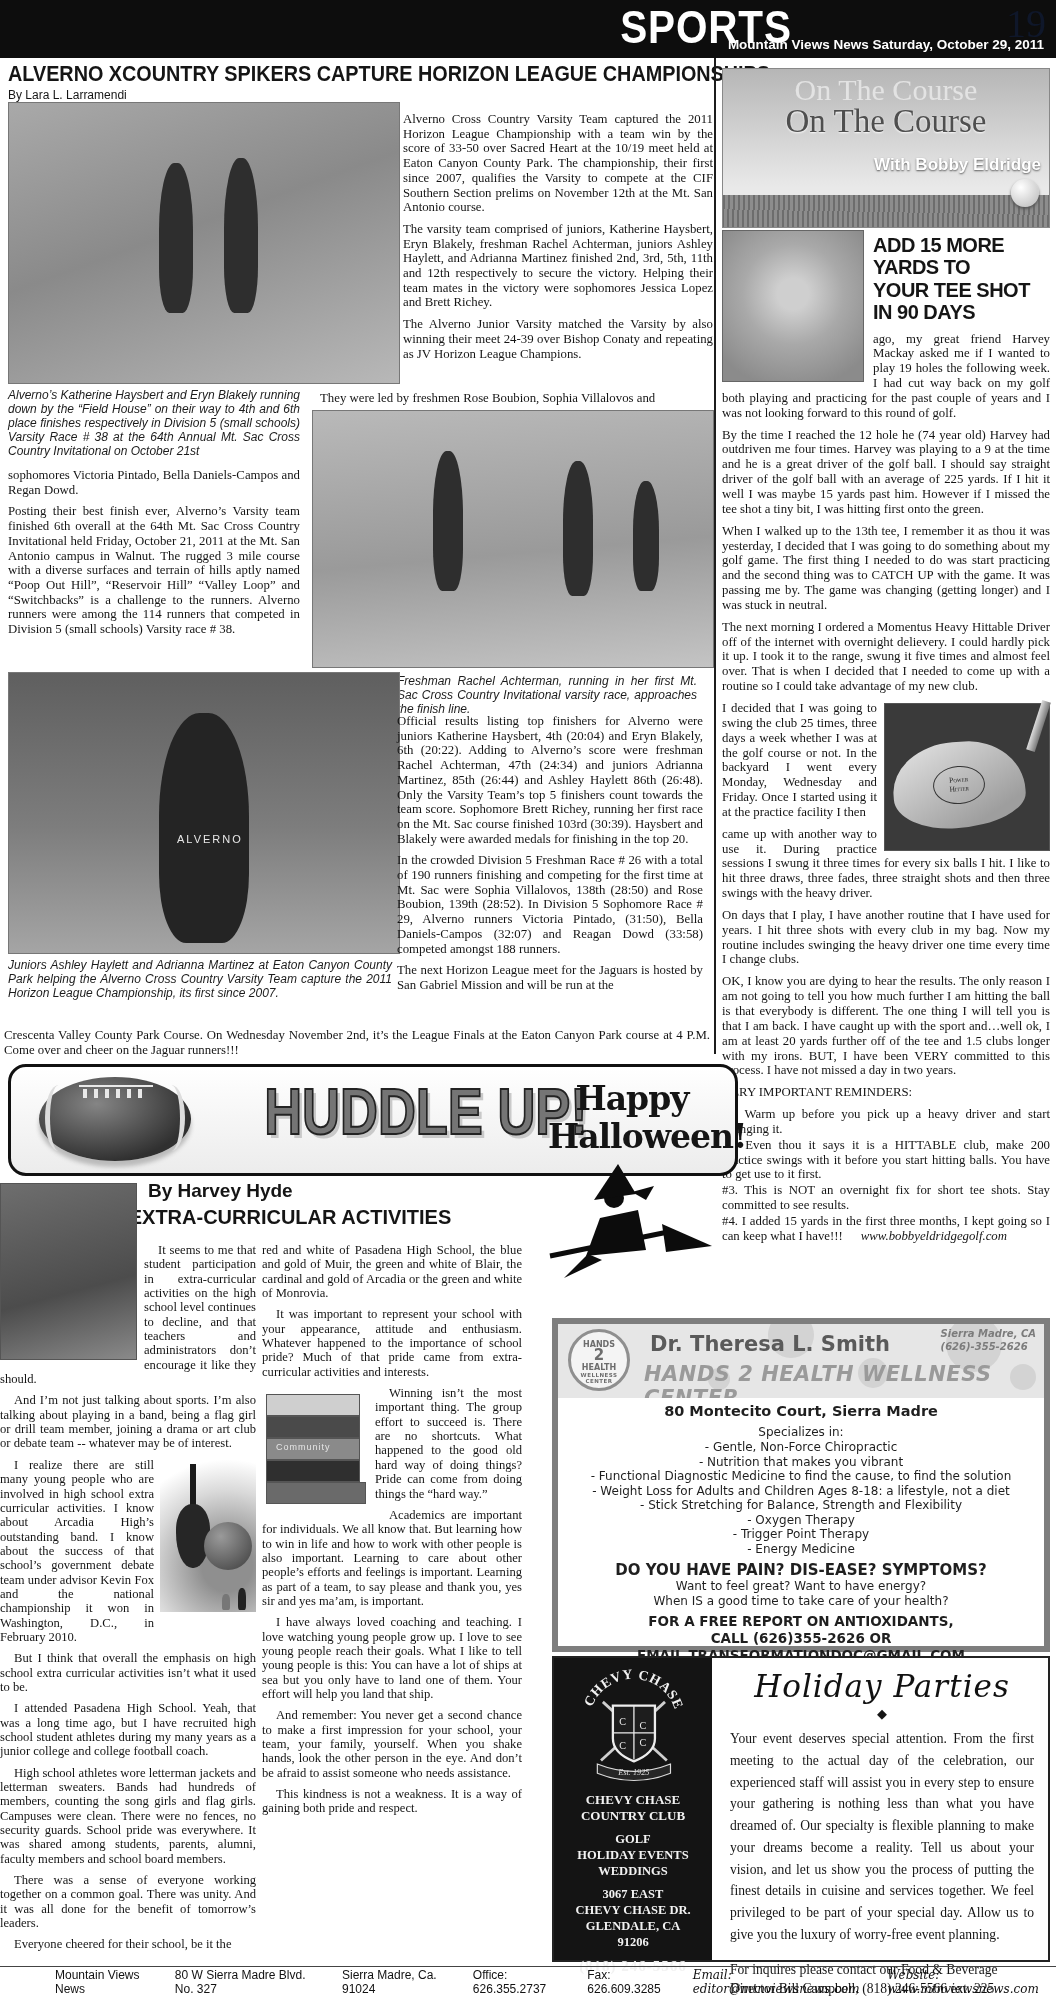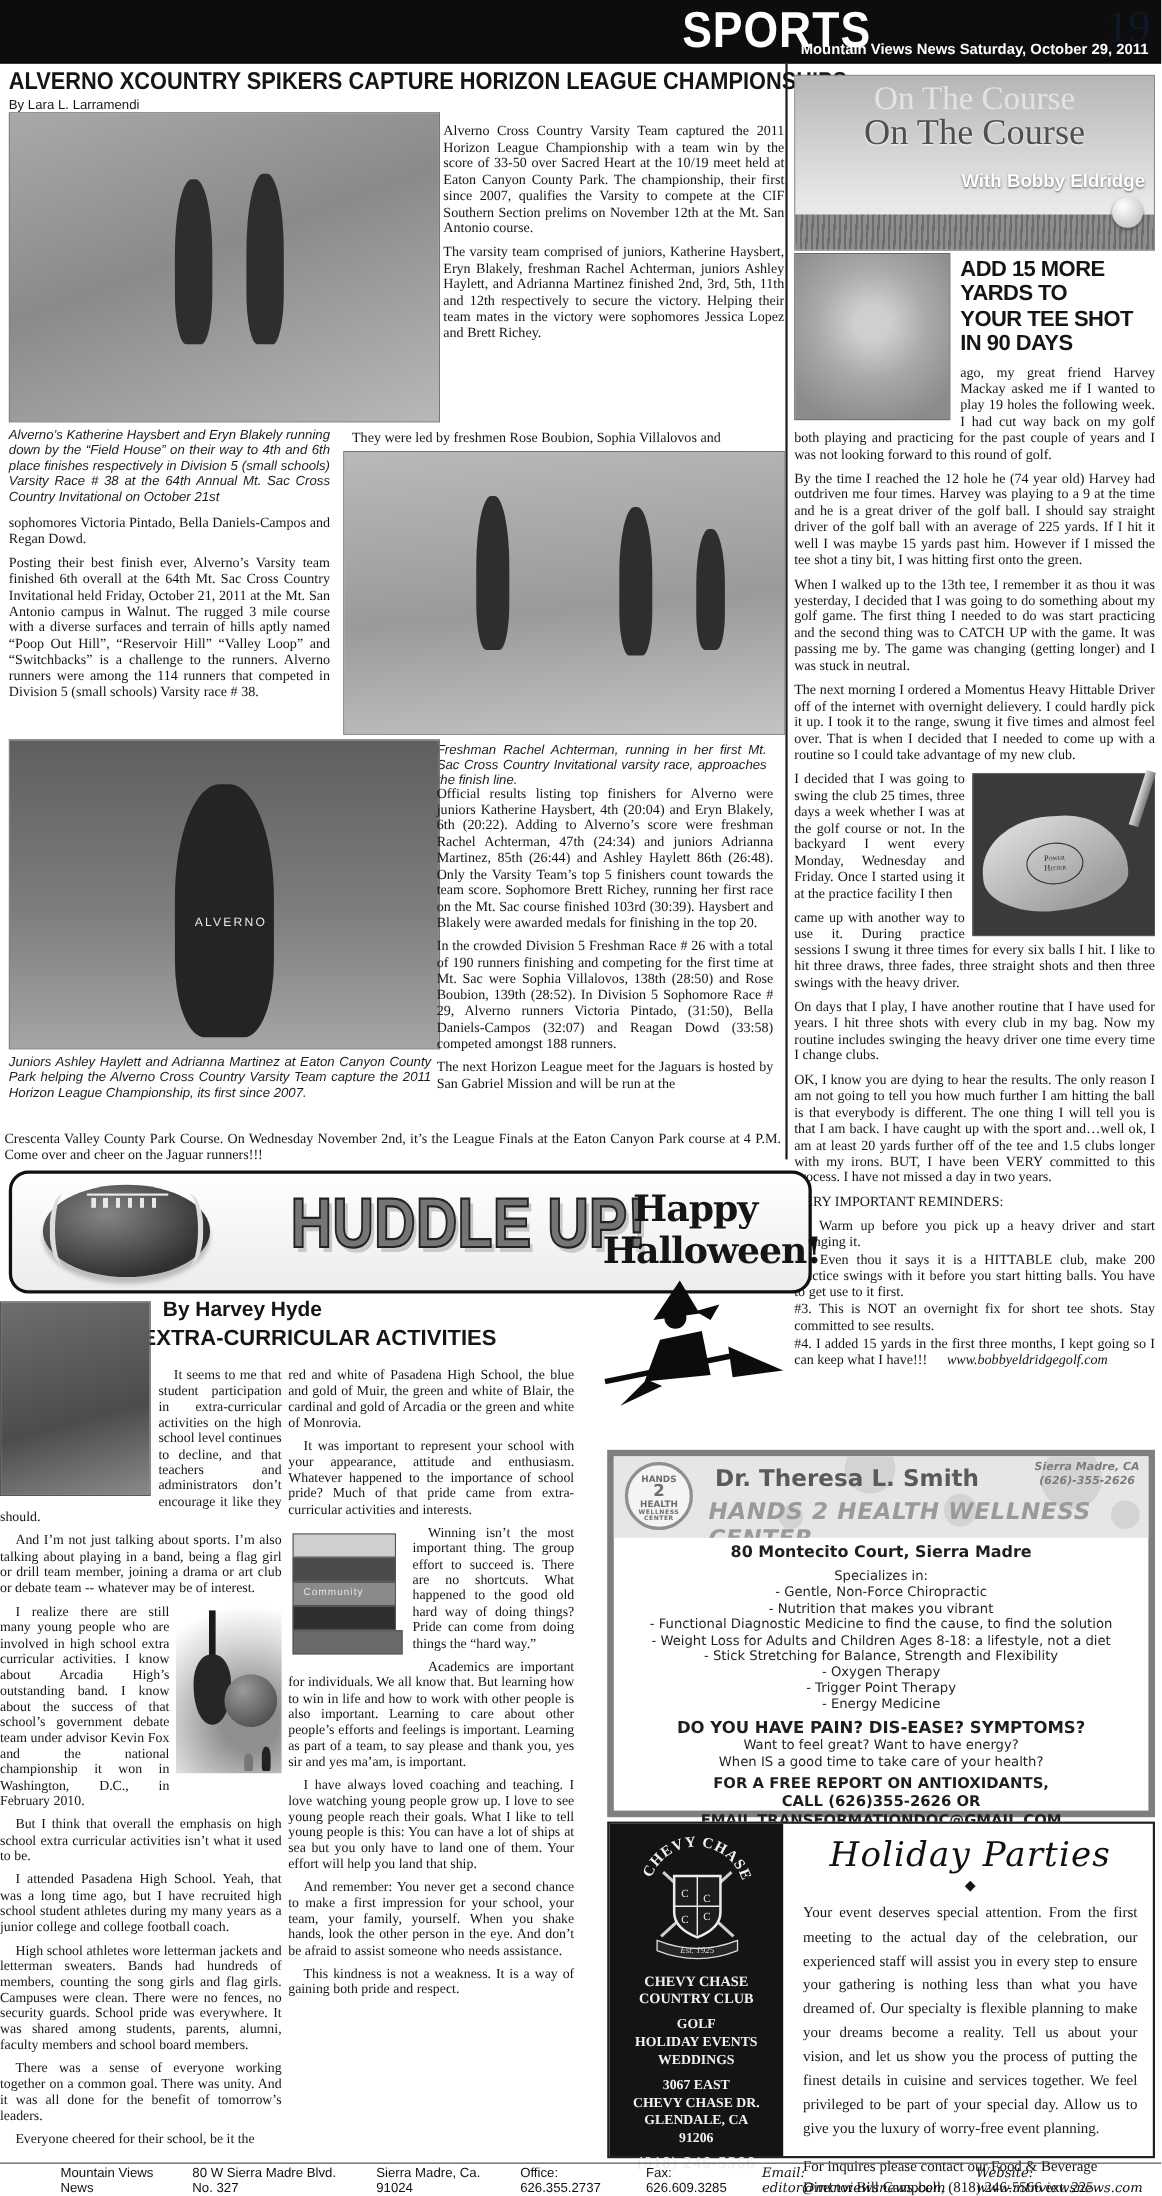--- a/index.html
+++ b/index.html
@@ -122,21 +122,21 @@
   #h2h-head{position:relative;width:100%;height:74px;background:#e6e6e6;overflow:hidden;}
   .deco{position:absolute;border-radius:50%;background:#c2c2c2;opacity:.55;}
   #h2h-logo{position:absolute;left:10px;top:5px;width:62px;height:62px;border:3px solid #8f8f8f;
             border-radius:50%;background:#f4f4f4;text-align:center;color:#6d6d6d;font-weight:bold;
             box-sizing:border-box;padding-top:8px;}
   #h2h-logo .l1{font-size:8px;}#h2h-logo .l2{font-size:15px;line-height:.9;}
   #h2h-logo .l3{font-size:8px;}#h2h-logo .l4{font-size:5.5px;letter-spacing:.5px;}
   #h2h-doc{position:absolute;left:92px;top:8px;font-size:21px;font-weight:bold;color:#5a5a5a;}
   #h2h-name{position:absolute;left:86px;top:38px;font-size:21px;font-weight:bold;font-style:italic;
             color:#9a9a9a;letter-spacing:.5px;}
-  #h2h-loc{position:absolute;right:8px;top:4px;text-align:center;font-size:10px;font-weight:bold;
+  #h2h-loc{position:absolute;right:8px;top:4px;text-align:left;font-size:10px;font-weight:bold;
            font-style:italic;color:#7c7c7c;line-height:1.25;}
   #h2h-body{text-align:center;font-size:12px;line-height:1.21;color:#1f1f1f;padding-top:5px;}
   #h2h-addr{font-weight:bold;font-size:14.5px;margin-bottom:4px;}
   #h2h-spec{margin-bottom:1px;}
   #h2h-pain{font-weight:bold;font-size:15px;margin-top:5px;}
   #h2h-cta{font-weight:bold;font-size:13.5px;line-height:1.26;margin-top:5px;}
   
   #chevy{left:552px;top:1656px;width:498px;height:306px;border:2px solid #222;background:#fff;
          box-sizing:border-box;}
   #chevy-left{position:absolute;left:0;top:0;width:158px;height:302px;background:#141414;color:#f2f2f2;
@@ -174,20 +174,21 @@
 
   <div class="abs photo" id="photo1">
     <div class="runner" style="left:150px;top:60px;width:34px;height:150px;"></div>
     <div class="runner" style="left:215px;top:55px;width:34px;height:155px;"></div>
   </div>
   <div class="abs caption" id="cap1">Alverno’s Katherine Haysbert and Eryn Blakely running down by the “Field House” on their way to 4th and 6th place finishes respectively in Division 5 (small schools) Varsity Race # 38 at the 64th Annual Mt. Sac Cross Country Invitational on October 21st</div>
 
   <div class="abs bodytxt" id="artcol">
     <p>Alverno Cross Country Varsity Team captured the 2011 Horizon League Championship with a team win by the score of 33-50 over Sacred Heart at the 10/19 meet held at Eaton Canyon County Park.  The championship, their first since 2007, qualifies the Varsity to compete at the CIF Southern Section prelims on November 12th at the Mt. San Antonio course.</p>
     <p>The varsity team comprised of juniors, Katherine Haysbert, Eryn Blakely, freshman Rachel Achterman, juniors Ashley Haylett, and Adrianna Martinez finished 2nd, 3rd, 5th, 11th and 12th respectively to secure the victory.  Helping their team mates in the victory were sophomores Jessica Lopez and Brett Richey.</p>
+    <p>The Alverno Junior Varsity matched the Varsity by also winning their meet 24-39 over Bishop Conaty and repeating as JV Horizon League Champions.</p>
   </div>
   <div class="abs" id="p3b">They were led by freshmen Rose Boubion, Sophia Villalovos and</div>
 
   <div class="abs photo" id="photo2">
     <div class="runner" style="left:120px;top:40px;width:30px;height:140px;"></div>
     <div class="runner" style="left:250px;top:50px;width:30px;height:135px;"></div>
     <div class="runner" style="left:320px;top:70px;width:26px;height:110px;"></div>
   </div>
   <div class="abs caption" id="cap2">Freshman Rachel Achterman, running in her first Mt. Sac Cross Country Invitational varsity race, approaches the finish line.</div>
 

